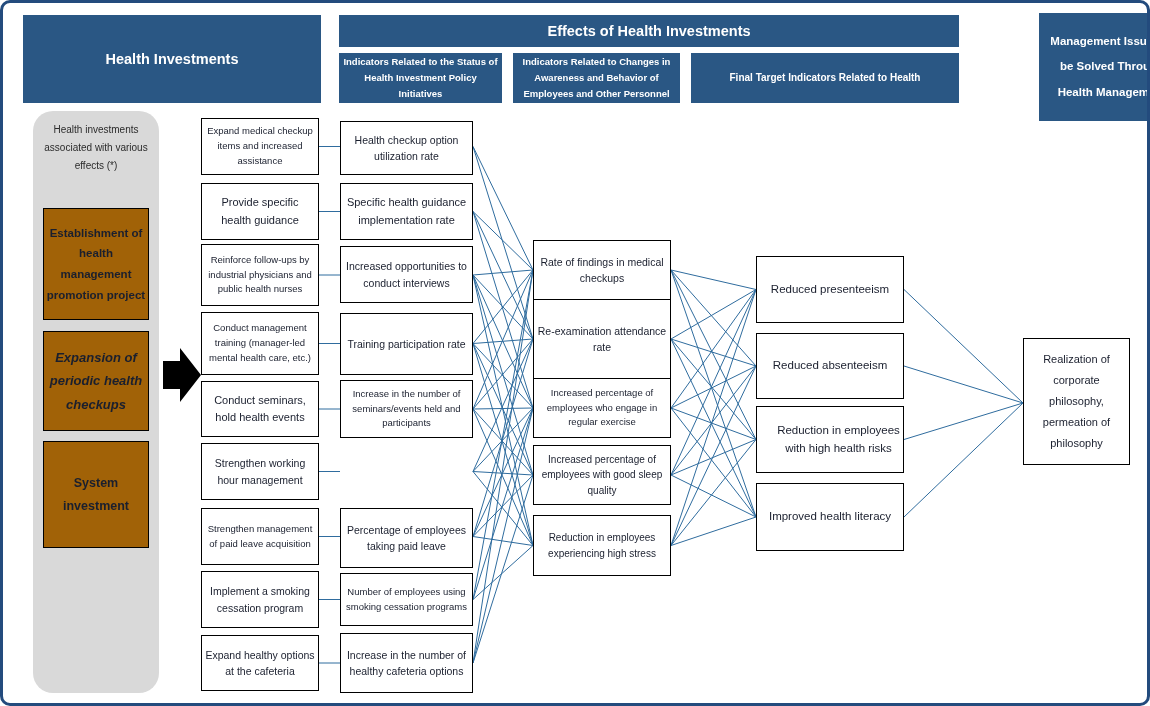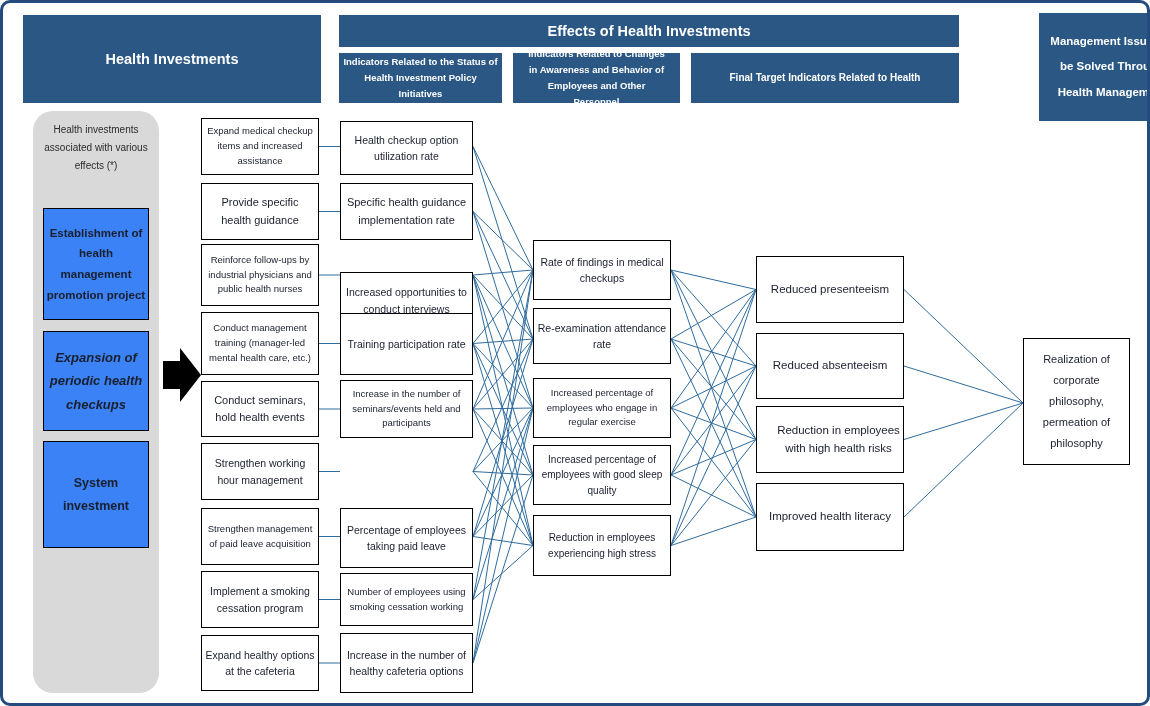--- a/index.html
+++ b/index.html
@@ -16,21 +16,21 @@
   .hdr{position:absolute;background:var(--navy);color:#fff;font-weight:bold;
        display:flex;align-items:center;justify-content:center;text-align:center;
        box-sizing:border-box;z-index:3;}
   .box{position:absolute;background:#fff;border:1.5px solid #000;box-sizing:border-box;
        display:flex;align-items:center;justify-content:center;text-align:center;
        line-height:1.55;z-index:2;padding:2px 3px;}
   #gray-panel{position:absolute;left:30px;top:108px;width:126px;height:582px;
        background:var(--panel);border-radius:20px;z-index:1;}
   #panel-label{position:absolute;left:32px;top:118px;width:122px;text-align:center;
        font-size:10px;line-height:1.8;color:#2b2b2b;z-index:2;}
-  .panel-box{position:absolute;left:40px;width:106px;background:#3b82f6;border:1.5px solid #000;
+  .panel-box{position:absolute;left:40px;width:106px;background:#a16207;border:1.5px solid #000;
        box-sizing:border-box;display:flex;align-items:center;justify-content:center;
        text-align:center;font-weight:bold;z-index:2;line-height:1.8;padding:2px;}
   svg.layer{position:absolute;left:0;top:0;z-index:1;pointer-events:none;}
   .fs95{font-size:9.5px;} .fs10{font-size:10px;} .fs105{font-size:10.5px;}
   .fs11{font-size:11px;} .fs115{font-size:11.5px;}
 </style>
 </head>
 <body>
 
 <div id="canvas">
@@ -101,21 +101,21 @@
       <line x1="668" y1="542.5" x2="753" y2="514" stroke="#2F6C9E" stroke-width="1"></line>
       <line x1="901" y1="286.5" x2="1020" y2="400" stroke="#2F6C9E" stroke-width="1"></line>
       <line x1="901" y1="363" x2="1020" y2="400" stroke="#2F6C9E" stroke-width="1"></line>
       <line x1="901" y1="436.5" x2="1020" y2="400" stroke="#2F6C9E" stroke-width="1"></line>
       <line x1="901" y1="514" x2="1020" y2="400" stroke="#2F6C9E" stroke-width="1"></line>
     </svg>
 
   <div class="hdr" style="left:20px;top:12px;width:298px;height:88px;font-size:14.5px;">Health Investments</div>
   <div class="hdr" style="left:336px;top:12px;width:620px;height:32px;font-size:14.5px;">Effects of Health Investments</div>
   <div class="hdr" style="left:336px;top:50px;width:163px;height:50px;font-size:9.5px;line-height:1.7;padding:0 4px;">Indicators Related to the Status of Health Investment Policy Initiatives</div>
-  <div class="hdr" style="left:510px;top:50px;width:167px;height:50px;font-size:9.5px;line-height:1.7;padding:0 12px;">Indicators Related to Changes in Awareness and Behavior of Employees and Other Personnel</div>
+  <div class="hdr" style="left:510px;top:50px;width:167px;height:50px;font-size:9.5px;line-height:1.7;padding:0 4px;">Indicators Related to Changes in Awareness and Behavior of Employees and Other Personnel</div>
   <div class="hdr" style="left:688px;top:50px;width:268px;height:50px;font-size:10px;line-height:1.8;padding:0 8px;">Final Target Indicators Related to Health</div>
   <div class="hdr" style="left:1036px;top:10px;width:146px;height:108px;font-size:11.5px;line-height:2.2;padding:9px 6px;">Management Issues to be Solved Through Health Management</div>
 
   <div id="gray-panel"></div>
   <div id="panel-label">Health investments associated with various effects (*)</div>
   <div class="panel-box" style="top:205px;height:112px;font-size:11.5px;">Establishment of health management promotion project</div>
   <div class="panel-box" style="top:328px;height:100px;font-size:13px;font-style:italic;">Expansion of periodic health checkups</div>
   <div class="panel-box" style="top:438px;height:107px;font-size:12.5px;">System investment</div>
 
   <svg class="layer" width="1150" height="706" style="z-index:2;">
@@ -127,29 +127,29 @@
   <div class="box fs95" style="left:198px;top:241px;width:118px;height:62px;">Reinforce follow-ups by industrial physicians and public health nurses</div>
   <div class="box fs95" style="left:198px;top:309px;width:118px;height:63px;">Conduct management training (manager-led mental health care, etc.)</div>
   <div class="box fs11" style="left:198px;top:378px;width:118px;height:56px;">Conduct seminars, hold health events</div>
   <div class="box fs105" style="left:198px;top:440px;width:118px;height:57px;">Strengthen working hour management</div>
   <div class="box fs95" style="left:198px;top:505px;width:118px;height:57px;">Strengthen management of paid leave acquisition</div>
   <div class="box fs105" style="left:198px;top:568px;width:118px;height:57px;">Implement a smoking cessation program</div>
   <div class="box fs105" style="left:198px;top:632px;width:118px;height:56px;">Expand healthy options at the cafeteria</div>
 
   <div class="box fs105" style="left:337px;top:118px;width:133px;height:54px;">Health checkup option utilization rate</div>
   <div class="box fs11" style="left:337px;top:180px;width:133px;height:57px;">Specific health guidance implementation rate</div>
-  <div class="box fs105" style="left:337px;top:243px;width:133px;height:57px;margin-top:26px;">Increased opportunities to conduct interviews</div>
+  <div class="box fs105" style="left:337px;top:243px;width:133px;height:57px;">Increased opportunities to conduct interviews</div>
   <div class="box fs105" style="left:337px;top:310px;width:133px;height:62px;">Training participation rate</div>
   <div class="box fs95" style="left:337px;top:377px;width:133px;height:58px;">Increase in the number of seminars/events held and participants</div>
   <div class="box fs105" style="left:337px;top:505px;width:133px;height:60px;">Percentage of employees taking paid leave</div>
-  <div class="box fs95" style="left:337px;top:570px;width:133px;height:53px;">Number of employees using smoking cessation working</div>
+  <div class="box fs95" style="left:337px;top:570px;width:133px;height:53px;">Number of employees using smoking cessation programs</div>
   <div class="box fs105" style="left:337px;top:630px;width:133px;height:60px;">Increase in the number of healthy cafeteria options</div>
 
   <div class="box fs105" style="left:530px;top:237px;width:138px;height:60px;">Rate of findings in medical checkups</div>
-  <div class="box fs105" style="left:530px;top:305px;width:138px;height:56px;">Re-examination attendance rate</div>
+  <div class="box fs105" style="left:530px;top:296px;width:138px;height:80px;">Re-examination attendance rate</div>
   <div class="box fs95" style="left:530px;top:375px;width:138px;height:60px;">Increased percentage of employees who engage in regular exercise</div>
   <div class="box fs10" style="left:530px;top:442px;width:138px;height:60px;">Increased percentage of employees with good sleep quality</div>
   <div class="box fs10" style="left:530px;top:512px;width:138px;height:61px;">Reduction in employees experiencing high stress</div>
 
   <div class="box fs115" style="left:753px;top:253px;width:148px;height:67px;">Reduced presenteeism</div>
   <div class="box fs115" style="left:753px;top:330px;width:148px;height:66px;">Reduced absenteeism</div>
   <div class="box fs115" style="left:753px;top:403px;width:148px;height:67px;padding-left:20px;">Reduction in employees with high health risks</div>
   <div class="box fs115" style="left:753px;top:480px;width:148px;height:68px;">Improved health literacy</div>
 
   <div class="box fs11" style="left:1020px;top:335px;width:107px;height:127px;line-height:1.9;">Realization of corporate philosophy, permeation of philosophy</div>

